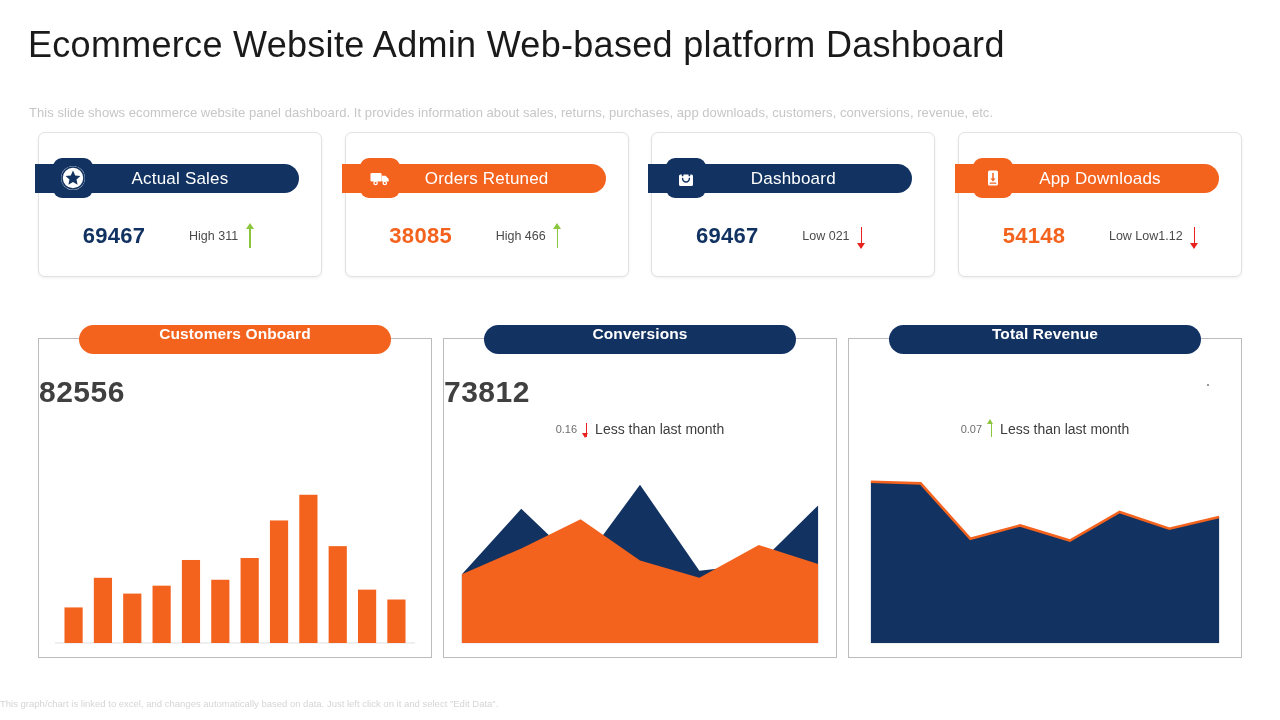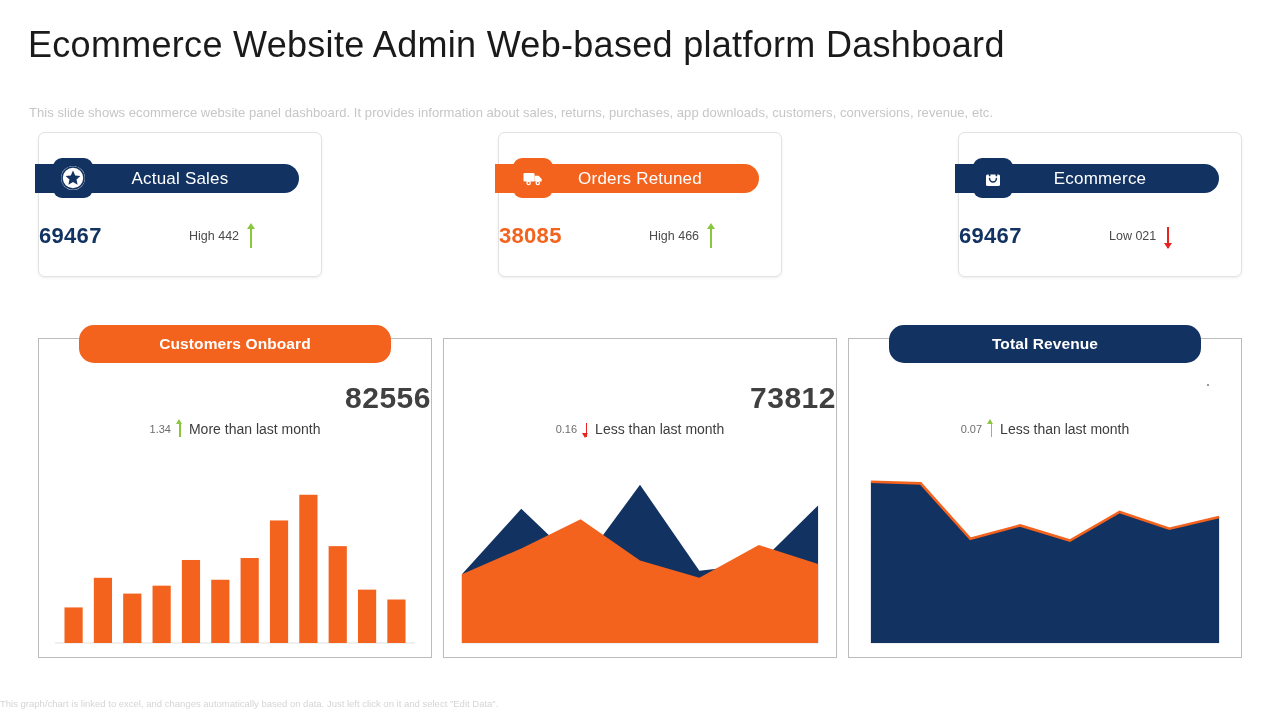--- a/index.html
+++ b/index.html
@@ -95,21 +95,21 @@
     position: absolute;
     left: 0;
     top: 78px;
     width: 100%;
     height: 50px;
     display: flex;
     align-items: center;
   }
   .kpi-value {
     width: 150px;
-    text-align: left;
+    text-align: center;
     font-size: 22px;
     font-weight: bold;
     letter-spacing: 0.3px;
   }
   .kpi-value.navy { color: #123362; }
   .kpi-value.orange { color: #f4631e; }
   .kpi-delta {
     display: flex;
     align-items: center;
     gap: 7px;
@@ -169,40 +169,39 @@
     box-sizing: border-box;
     background: #ffffff;
     border: 1px solid #bcbcbc;
   }
   .panel-pill {
     position: absolute;
     top: -14px;
     left: 50%;
     transform: translateX(-50%);
     width: 312px;
-    height: 38px;
+    height: 29px;
     border-radius: 15px;
     display: flex;
-    align-items: center;
     justify-content: center;
     z-index: 4;
   }
   .panel-pill.orange { background: #f4631e; }
   .panel-pill.navy { background: #123362; }
   .panel-pill-label {
     font-size: 15.5px;
     font-weight: bold;
     color: #ffffff;
     letter-spacing: 0.1px;
   }
   .panel-value {
     position: absolute;
-    top: 42px;
+    top: 36px;
     width: 100%;
-    text-align: right;
+    text-align: left;
     font-size: 30px;
     font-weight: bold;
     color: #404040;
     letter-spacing: 0.5px;
   }
   .panel-delta {
     position: absolute;
     top: 80px;
     width: 100%;
     display: flex;
@@ -262,21 +261,21 @@
     <div class="kpi-badge navy">
       <svg width="26" height="26" viewBox="0 0 26 26" aria-hidden="true">
         <circle cx="13" cy="13" r="12" fill="#ffffff"></circle>
         <circle cx="13" cy="13" r="11" fill="none" stroke="#123362" stroke-width="1.6"></circle>
         <polygon fill="#123362" points="13,5.6 15.2,10.4 20.4,11 16.5,14.5 17.6,19.7 13,17 8.4,19.7 9.5,14.5 5.6,11 10.8,10.4"></polygon>
       </svg>
     </div>
     <div class="kpi-body">
       <div class="kpi-value navy">69467</div>
       <div class="kpi-delta">
-        <span class="kpi-delta-text">High 442</span>
+        <span class="kpi-delta-text">High 311</span>
         <span class="arrow up">
             <i class="head"></i>
             <i class="stem"></i>
           </span>
       </div>
     </div>
   </div>
 
   <div class="kpi-card">
     <div class="kpi-banner orange">
@@ -299,78 +298,96 @@
         <span class="arrow up">
             <i class="head"></i>
             <i class="stem"></i>
           </span>
       </div>
     </div>
   </div>
 
   <div class="kpi-card">
     <div class="kpi-banner navy">
-      <span class="kpi-banner-label">Ecommerce</span>
+      <span class="kpi-banner-label">Dashboard</span>
     </div>
     <div class="kpi-badge navy">
       <svg width="24" height="24" viewBox="0 0 24 24" aria-hidden="true">
         <rect x="5" y="8.5" width="14" height="11.5" rx="1.6" fill="#ffffff"></rect>
         <path d="M8.6 9.4V7.6a3.4 3.4 0 0 1 6.8 0v1.8" fill="none" stroke="#123362" stroke-width="1.7" stroke-linecap="round"></path>
         <path d="M8.6 12.5a3.4 3.4 0 0 0 6.8 0" fill="none" stroke="#123362" stroke-width="1.5" stroke-linecap="round"></path>
       </svg>
     </div>
     <div class="kpi-body">
       <div class="kpi-value navy">69467</div>
       <div class="kpi-delta">
         <span class="kpi-delta-text">Low 021</span>
         <span class="arrow down">
             <i class="stem"></i>
             <i class="head"></i>
           </span>
       </div>
     </div>
   </div>
 
+  <div class="kpi-card">
+    <div class="kpi-banner orange">
+      <span class="kpi-banner-label">App Downloads</span>
+    </div>
+    <div class="kpi-badge orange">
+      <svg width="24" height="24" viewBox="0 0 24 24" aria-hidden="true">
+        <rect x="7" y="4.5" width="10" height="15" rx="1.6" fill="#ffffff"></rect>
+        <path d="M12 7.4v6.2" stroke="#f4631e" stroke-width="1.5" stroke-linecap="round"></path>
+        <polygon points="12,15.6 9.4,12.4 14.6,12.4" fill="#f4631e"></polygon>
+        <path d="M9.2 17.2h5.6" stroke="#f4631e" stroke-width="1.3" stroke-linecap="round"></path>
+      </svg>
+    </div>
+    <div class="kpi-body">
+      <div class="kpi-value orange">54148</div>
+      <div class="kpi-delta">
+        <span class="kpi-delta-text">Low Low1.12</span>
+        <span class="arrow down">
+            <i class="stem"></i>
+            <i class="head"></i>
+          </span>
+      </div>
+    </div>
+  </div>
 </div>
 
 <div class="panel-row">
 
   <div class="panel">
     <div class="panel-pill orange">
       <span class="panel-pill-label">Customers Onboard</span>
     </div>
     <div class="panel-value">82556</div>
-    <div class="panel-delta">
-      <span class="panel-delta-num">1.34</span>
-      <span class="arrow small up">
-          <i class="head"></i>
-          <i class="stem"></i>
-        </span>
-      <span class="panel-delta-text">More than last month</span>
-    </div>
     <svg class="panel-chart" viewBox="0 0 394 200" preserveAspectRatio="none">
       <line x1="16" y1="186" x2="378" y2="186" stroke="#e0e0e0" stroke-width="1"></line>
       <g id="bars-customers" fill="#f4631e">
           <rect x="25.61" y="150.42" width="18.29" height="35.58"></rect>
           <rect x="55.11" y="120.78" width="18.29" height="65.22"></rect>
           <rect x="84.61" y="136.59" width="18.29" height="49.41"></rect>
           <rect x="114.11" y="128.68" width="18.29" height="57.32"></rect>
           <rect x="143.60" y="102.99" width="18.29" height="83.01"></rect>
           <rect x="173.10" y="122.75" width="18.29" height="63.25"></rect>
           <rect x="202.60" y="101.01" width="18.29" height="84.99"></rect>
           <rect x="232.10" y="63.46" width="18.29" height="122.54"></rect>
           <rect x="261.61" y="37.76" width="18.29" height="148.24"></rect>
           <rect x="291.11" y="89.15" width="18.29" height="96.85"></rect>
           <rect x="320.61" y="132.64" width="18.29" height="53.36"></rect>
           <rect x="350.11" y="142.52" width="18.29" height="43.48"></rect>
         </g>
     </svg>
   </div>
 
   <div class="panel">
+    <div class="panel-pill navy">
+      <span class="panel-pill-label">Conversions</span>
+    </div>
     <div class="panel-value">73812</div>
     <div class="panel-delta">
       <span class="panel-delta-num">0.16</span>
       <span class="arrow small down">
           <i class="stem"></i>
           <i class="head"></i>
         </span>
       <span class="panel-delta-text">Less than last month</span>
     </div>
     <svg class="panel-chart" viewBox="0 0 394 200" preserveAspectRatio="none">

